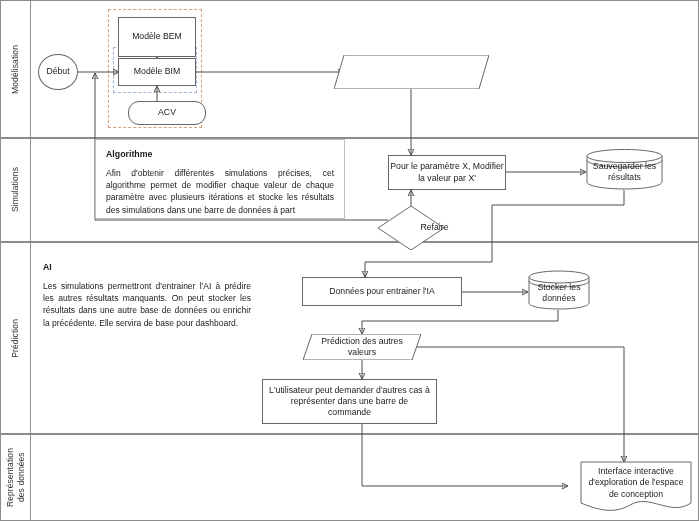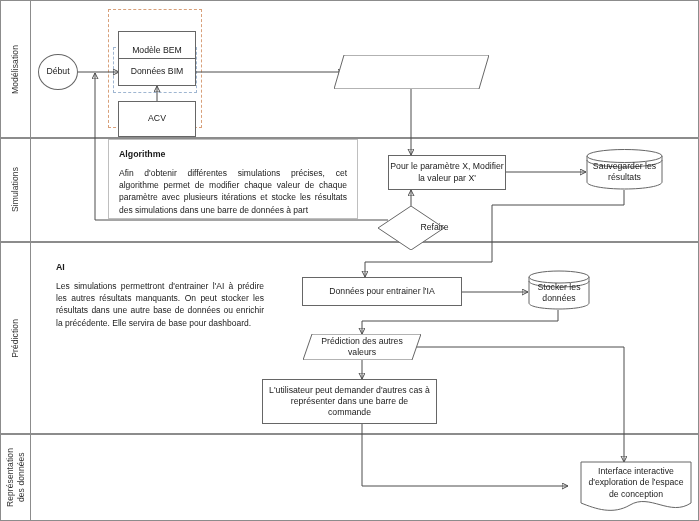--- a/index.html
+++ b/index.html
@@ -37,21 +37,21 @@
   .doc .docshape{position:absolute;inset:0;}
   .doc .doctext{position:relative;z-index:2;padding:0 6px;margin-top:-8px;}
 
   
   .grp{position:absolute;box-sizing:border-box;background:transparent;}
   .grp-outer{border:1px dashed #d8a07a;}
   .grp-inner{border:1px dashed #9fb6d1;}
 
   
   .note{position:absolute;box-sizing:border-box;background:#fff;
-     font-size:8.5px;color:#1a1a1a;line-height:1.45;padding:8px 10px;margin-left:13px;}
+     font-size:8.5px;color:#1a1a1a;line-height:1.45;padding:8px 10px;}
   .note.bordered{border:1px solid #bfbfbf;}
   .note .ntitle{font-weight:bold;font-size:8.8px;margin-bottom:6px;display:block;}
   .note .nbody{display:block;text-align:justify;}
 
   
   #wires{position:absolute;left:0;top:0;width:699px;height:521px;pointer-events:none;}
   #wires path, #wires line{stroke:#4d4d4d;stroke-width:1;fill:none;}
 </style>
 </head>
 <body>
@@ -119,29 +119,29 @@
 
     <path d="M410,347 L624,347 L624,462" marker-end="url(#ah)"></path>
 
     <path d="M362,424 L362,486 L568,486" marker-end="url(#ah)"></path>
   </svg>
 
   <div class="node" style="left:38px;top:54px;width:40px;height:36px;border:1px solid #666;border-radius:50%;">
     <span>Début</span>
   </div>
 
-  <div class="node rect" style="left:118px;top:31px;width:78px;height:40px;">
+  <div class="node rect" style="left:118px;top:17px;width:78px;height:40px;">
     <span>Modèle BEM</span>
   </div>
 
   <div class="node rect" style="left:118px;top:58px;width:78px;height:28px;">
-    <span>Données BIM</span>
-  </div>
-
-  <div class="node rect" style="left:118px;top:101px;width:78px;height:36px;">
+    <span>Modèle BIM</span>
+  </div>
+
+  <div class="node rect" style="left:128px;top:101px;width:78px;height:24px;border-radius:11px;">
     <span>ACV</span>
   </div>
 
   <div class="node para" style="left:334px;top:55px;width:155px;height:34px;">
     <svg class="pshape" viewBox="0 0 155 34" preserveAspectRatio="none">
       <polygon points="10,0 155,0 145,34 0,34" fill="#fff" stroke="#666" stroke-width="1" vector-effect="non-scaling-stroke"></polygon>
     </svg>
   </div>
 
   <div class="note bordered" style="left:95px;top:139px;width:250px;height:80px;">

